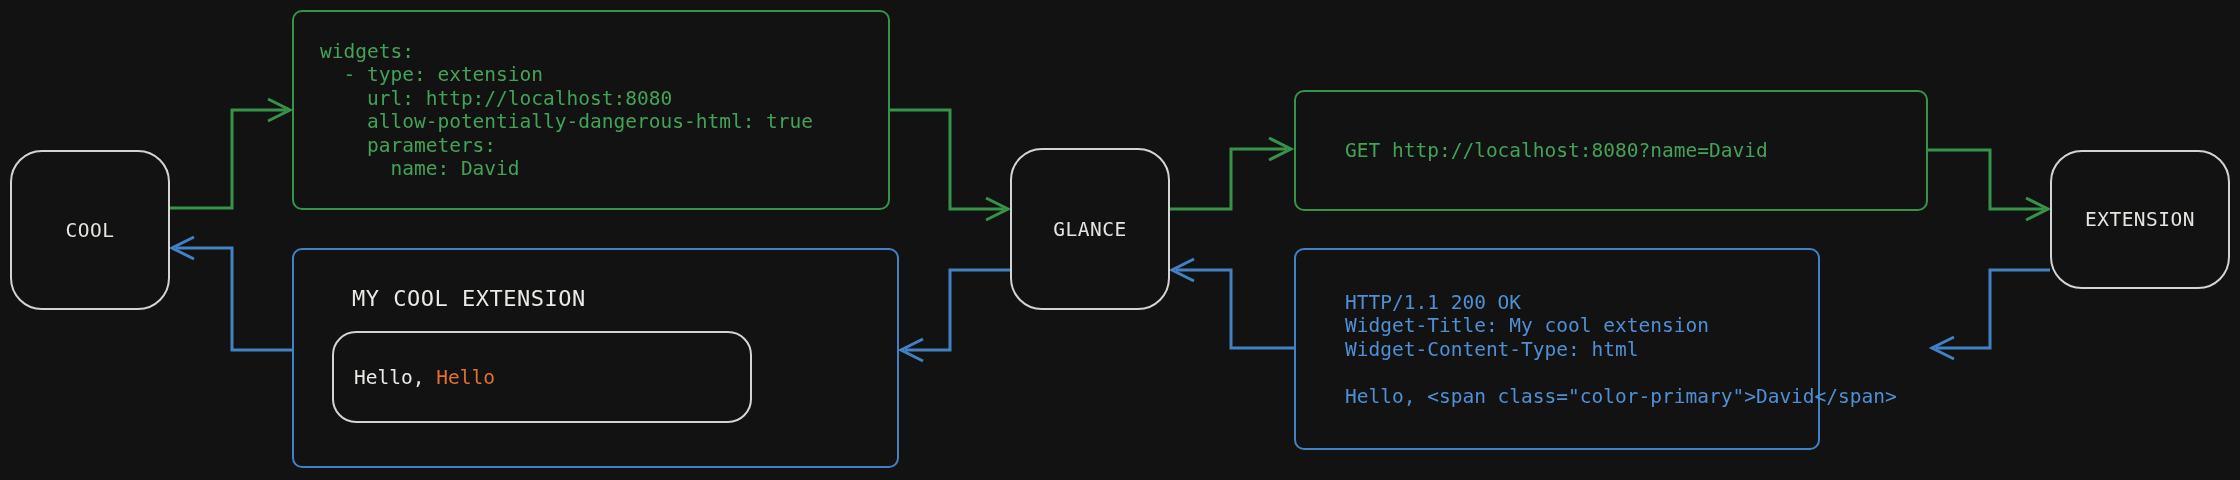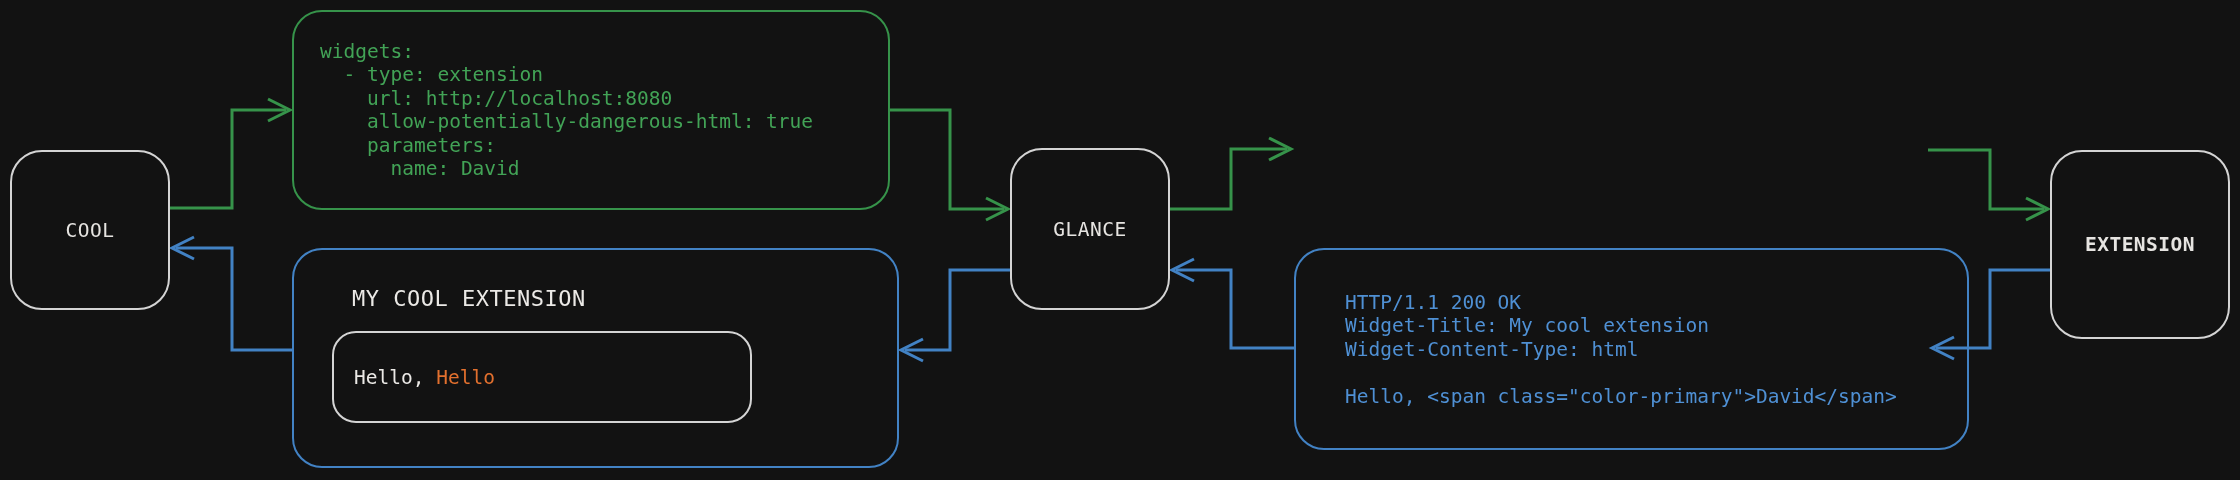--- a/index.html
+++ b/index.html
@@ -12,32 +12,32 @@
   .wire-green{stroke:#36934a;stroke-width:3;fill:none;}
   .wire-blue{stroke:#4282c4;stroke-width:3;fill:none;}
 
   .node{
     position:absolute;border:2.5px solid #d4d4d4;border-radius:32px;
     display:flex;align-items:center;justify-content:center;
     color:#e6e4e1;font-size:19.5px;letter-spacing:0.5px;
   }
   #user{left:10px;top:150px;width:160px;height:160px;}
   #glance{left:1010px;top:148px;width:160px;height:162px;}
-  #extension{left:2050px;top:150px;width:180px;height:189px;font-weight:bold;}
+  #extension{left:2050px;top:150px;width:180px;height:139px;}
 
-  .codebox{position:absolute;border-radius:30px;background:transparent;}
+  .codebox{position:absolute;border-radius:10px;background:transparent;}
   .codebox.green{border:2px solid #36934a;color:#42a356;}
   .codebox.blue{border:2px solid #4282c4;color:#4f90d4;}
   .codebox pre{
     margin:0;font-family:"DejaVu Sans Mono","Liberation Mono",monospace;
     font-size:19.5px;line-height:23.4px;white-space:pre;
   }
   #config{left:292px;top:10px;width:598px;height:200px;padding:28px 0 0 26px;}
   #request{left:1294px;top:90px;width:634px;height:121px;display:flex;align-items:center;padding-left:49px;}
-  #response{left:1294px;top:248px;width:675px;height:202px;padding:41px 0 0 49px;}
+  #response{left:1294px;top:248px;width:526px;height:202px;padding:41px 0 0 49px;}
 
   #widget{left:292px;top:248px;width:607px;height:220px;}
   .widget-title{
     position:absolute;left:58px;top:36px;color:#ebe9e6;
     font-size:22px;letter-spacing:0.5px;
   }
   .innerbox{
     position:absolute;left:38px;top:81px;width:420px;height:92px;
     border:2px solid #d4d4d4;border-radius:24px;
     display:flex;align-items:center;padding-left:20px;
@@ -101,20 +101,23 @@
 
   <div class="codebox green" id="config">
     <pre>widgets:
   - type: extension
     url: http://localhost:8080
     allow-potentially-dangerous-html: true
     parameters:
       name: David</pre>
   </div>
 
+  <div class="codebox green" id="request">
+    <pre>GET http://localhost:8080?name=David</pre>
+  </div>
 
   <div class="codebox blue" id="response">
     <pre>HTTP/1.1 200 OK
 Widget-Title: My cool extension
 Widget-Content-Type: html
 
 Hello, &lt;span class="color-primary"&gt;David&lt;/span&gt;</pre>
   </div>
 
   <div class="codebox blue" id="widget">

